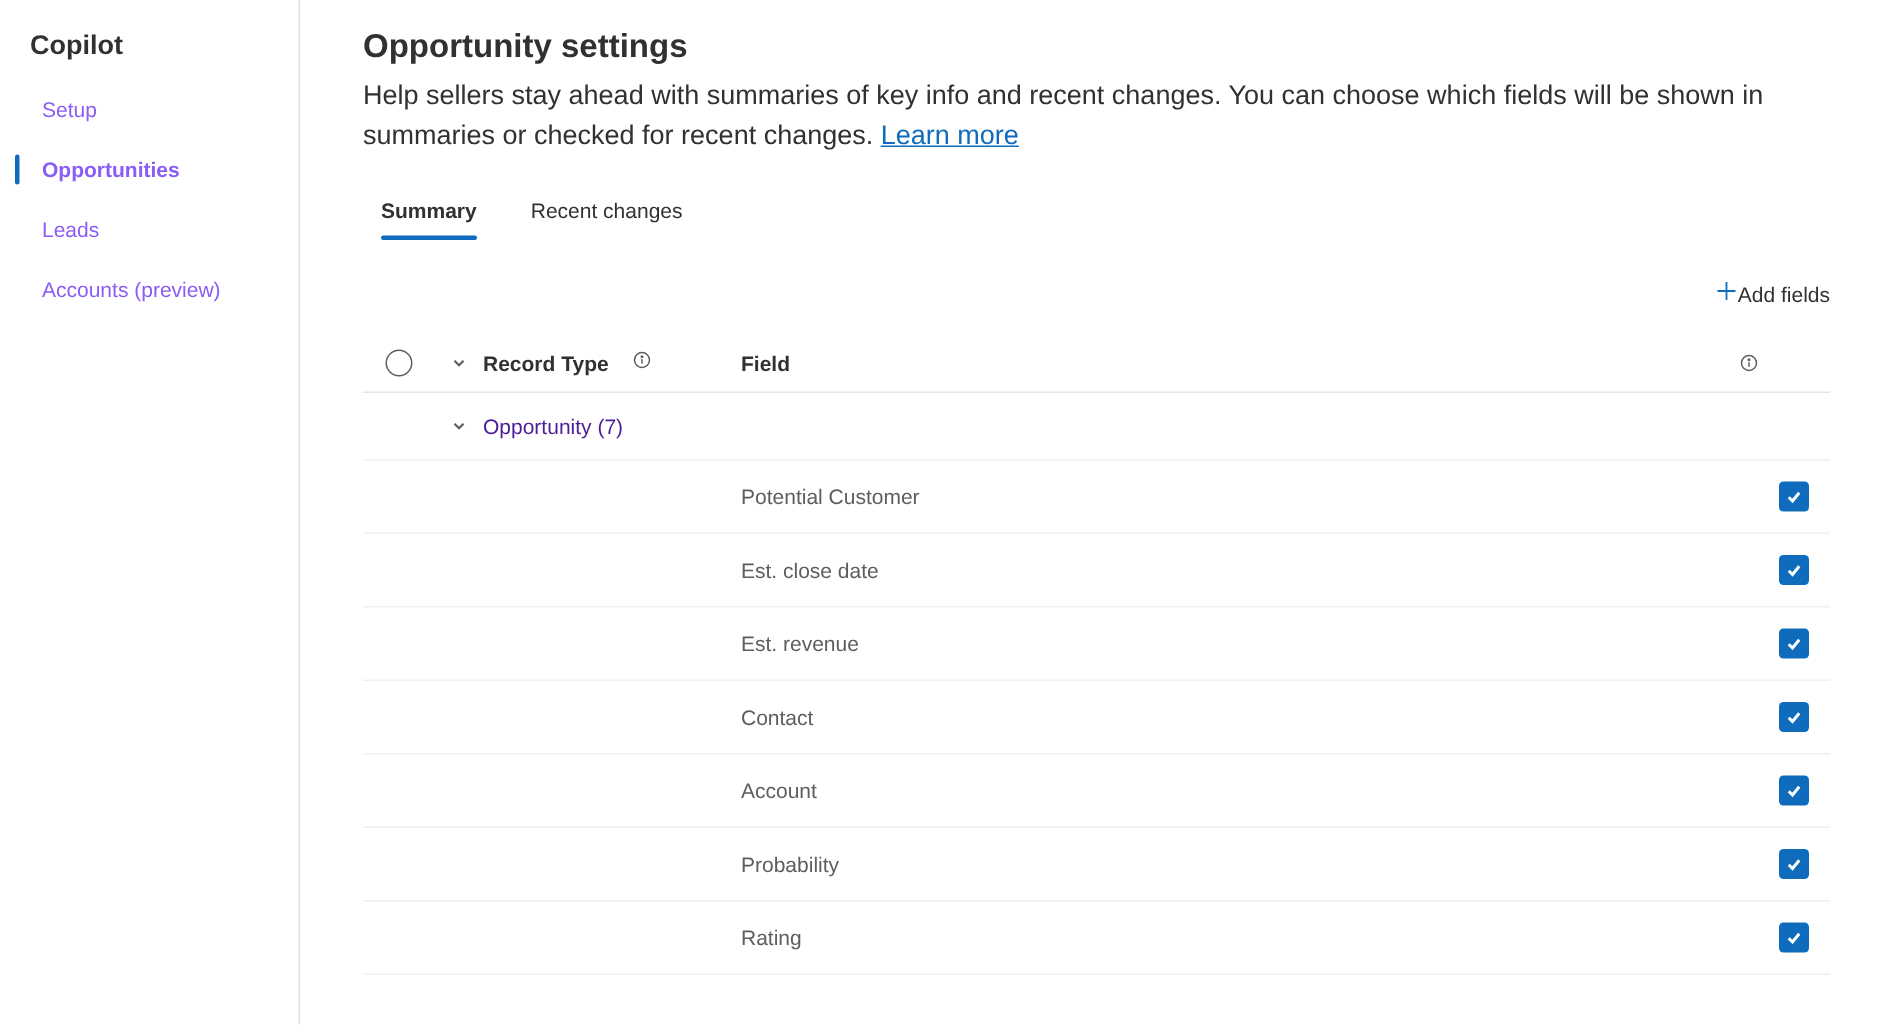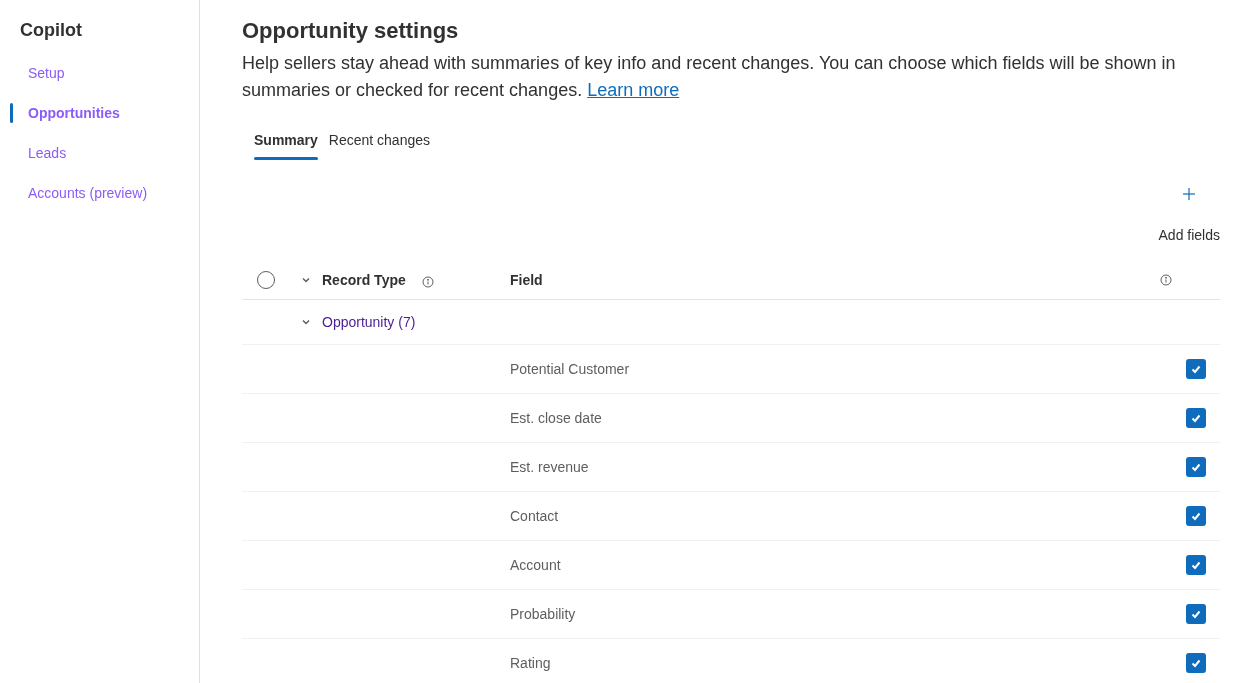--- a/index.html
+++ b/index.html
@@ -54,21 +54,21 @@
   }
   .page-desc {
     font-size: 18px;
     color: #323130;
     line-height: 1.5;
     margin: 0 0 18px 0;
   }
   .page-desc a { color: #0f6cbd; text-decoration: underline; }
   .tabs {
     display: flex;
-    gap: 11px;
+    gap: 36px;
     border-bottom: none;
     margin-bottom: 28px;
     padding-left: 12px;
   }
   .tab {
     padding: 10px 0;
     cursor: pointer;
     color: #323130;
     position: relative;
     font-size: 14px;
@@ -84,39 +84,38 @@
     border-radius: 2px;
   }
   .add-fields-row {
     display: flex;
     justify-content: flex-end;
     margin-bottom: 18px;
   }
   .add-fields {
     display: inline-flex;
     align-items: center;
-    gap: 22px;
+    gap: 0;
     cursor: pointer;
     color: #323130;
     font-size: 14px;
-    flex-direction: column;
   }
   .add-fields svg { stroke: #0f6cbd; }
   .table { width: 100%; }
   .thead {
     display: flex;
     align-items: center;
     padding: 10px 0;
     border-bottom: 1px solid #e5e5e5;
     font-weight: 600;
     color: #323130;
   }
   .col-sel { width: 48px; display:flex; justify-content:center; }
   .col-exp { width: 32px; display:flex; justify-content:center; }
-  .col-rec { width: 188px; display:flex; align-items:flex-end; gap:16px; }
+  .col-rec { width: 172px; display:flex; align-items:flex-start; gap:16px; }
   .col-field { flex: 1; display:flex; align-items:center; gap:4px;justify-content:space-between; }
   .col-chk { width: 48px; display:flex; justify-content:center; }
   .select-all {
     width: 18px; height: 18px;
     border: 1px solid #605e5c;
     border-radius: 50%;
     cursor: pointer;
   }
   .chevron {
     cursor: pointer;

